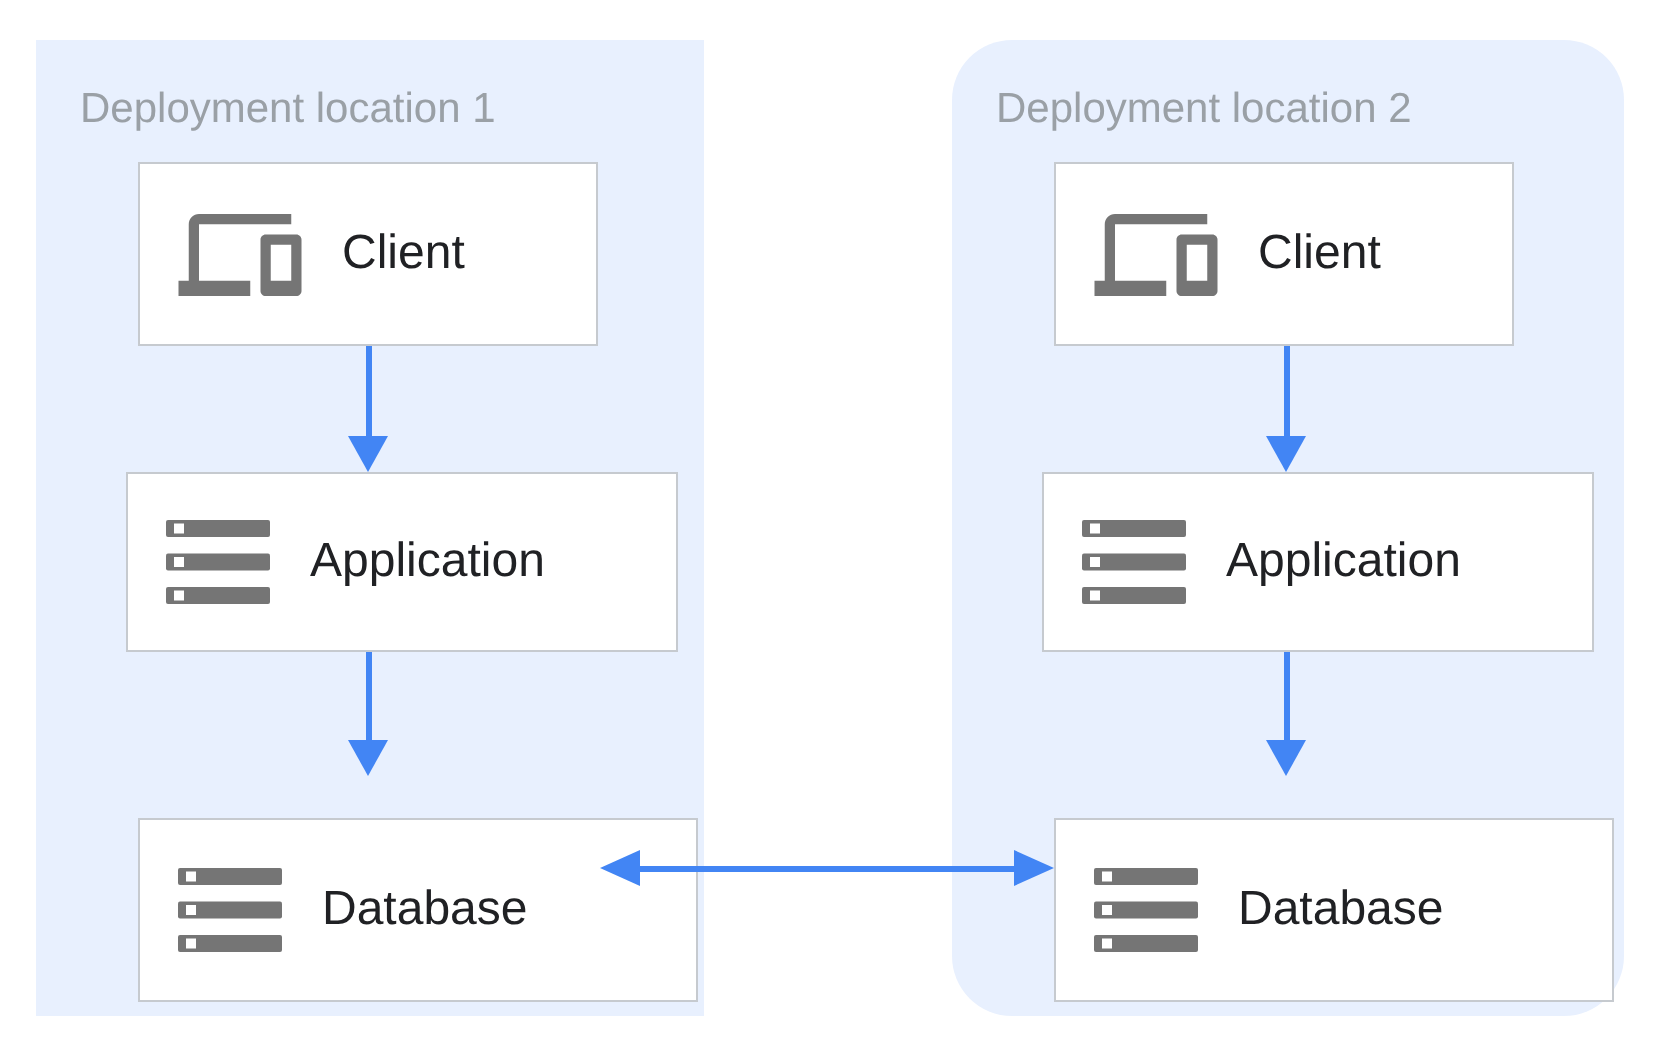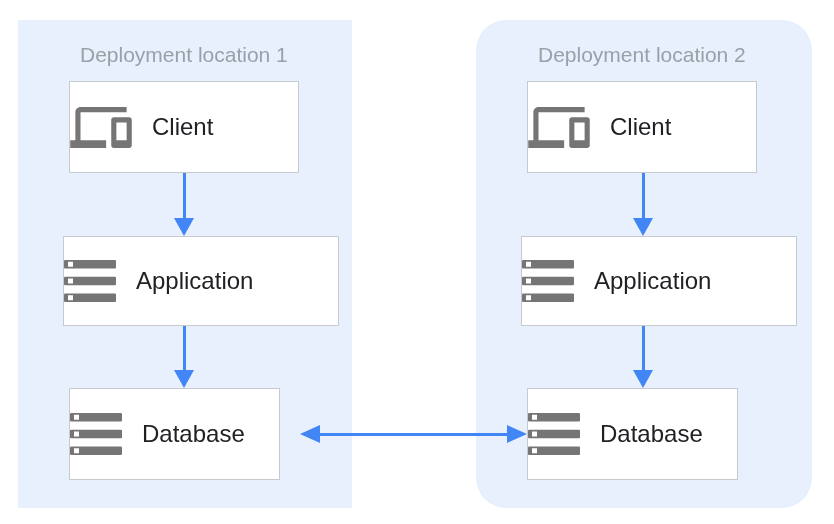--- a/index.html
+++ b/index.html
@@ -25,47 +25,47 @@
   #panel-2 { left: 476px; width: 336px; border-radius: 30px; }
 
   .panel-title {
     position: absolute;
     top: 23px;
     left: 22px;
     font-size: 21px;
     line-height: 24px;
     color: #9aa0a6;
     white-space: nowrap;
-    margin-left: 40px;
   }
 
   .node {
     position: absolute;
     background: #ffffff;
     border: 1px solid #c6cacf;
     box-sizing: border-box;
     display: flex;
     align-items: center;
+    padding-left: 19px;
   }
   .node .icon {
     flex: 0 0 auto;
     display: flex;
     align-items: center;
   }
   .node .label {
     margin-left: 20px;
     font-size: 24px;
     color: #202124;
     white-space: nowrap;
   }
 
   
   .node-client      { left: 51px; top: 61px;  width: 230px; height: 92px; }
   .node-application { left: 45px; top: 216px; width: 276px; height: 90px; }
-  .node-database    { left: 51px; top: 368px; width: 211px; height: 92px; }
+  .node-database    { left: 51px; top: 389px; width: 280px; height: 92px; }
 
   
   .varrow { position: absolute; width: 20px; }
   .varrow .shaft {
     position: absolute;
     left: 8.5px;
     top: 0;
     width: 3px;
     background: #4285f4;
   }

